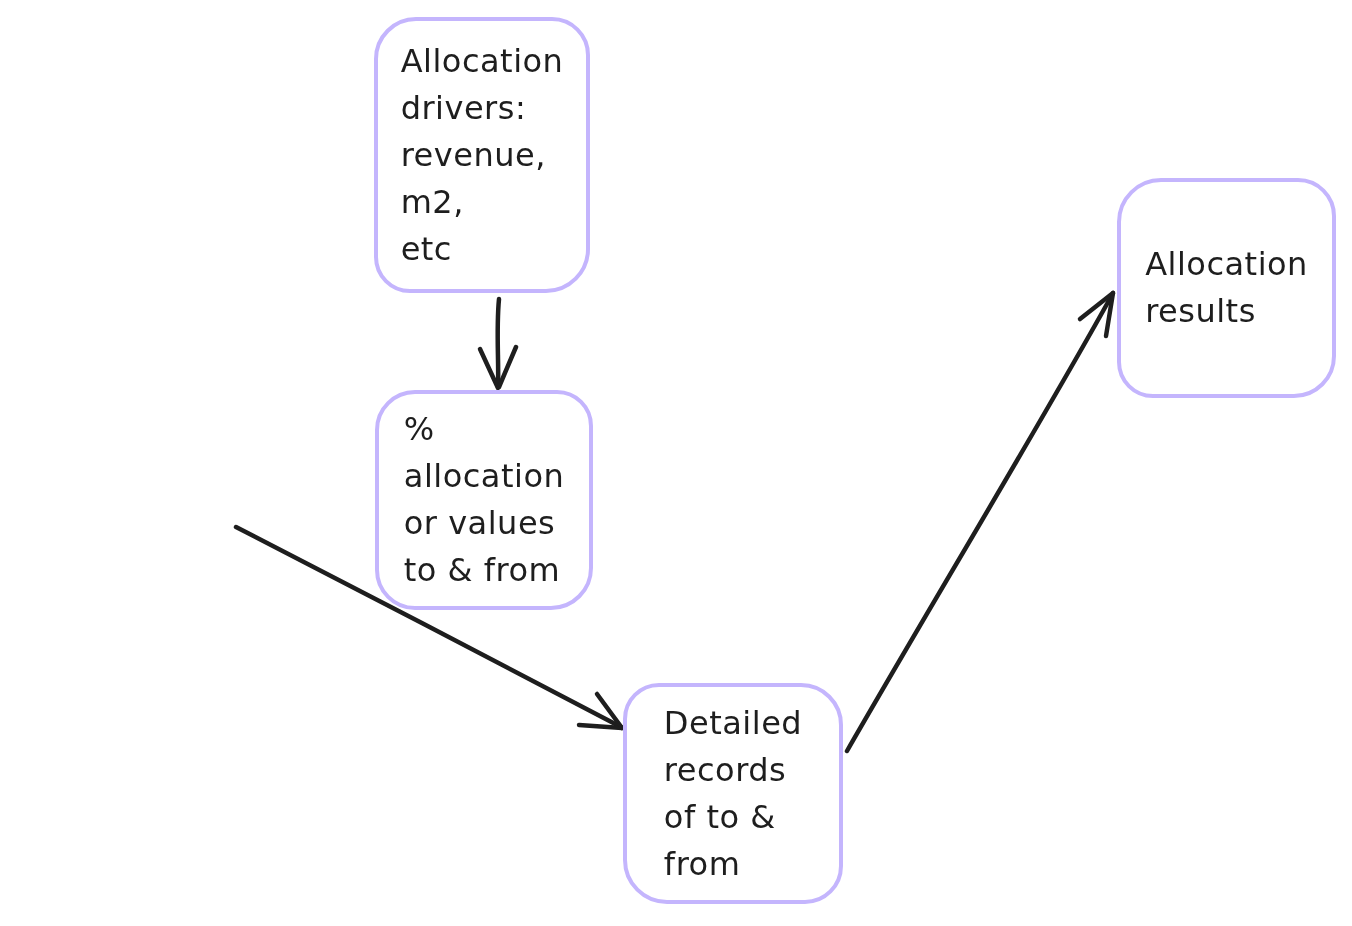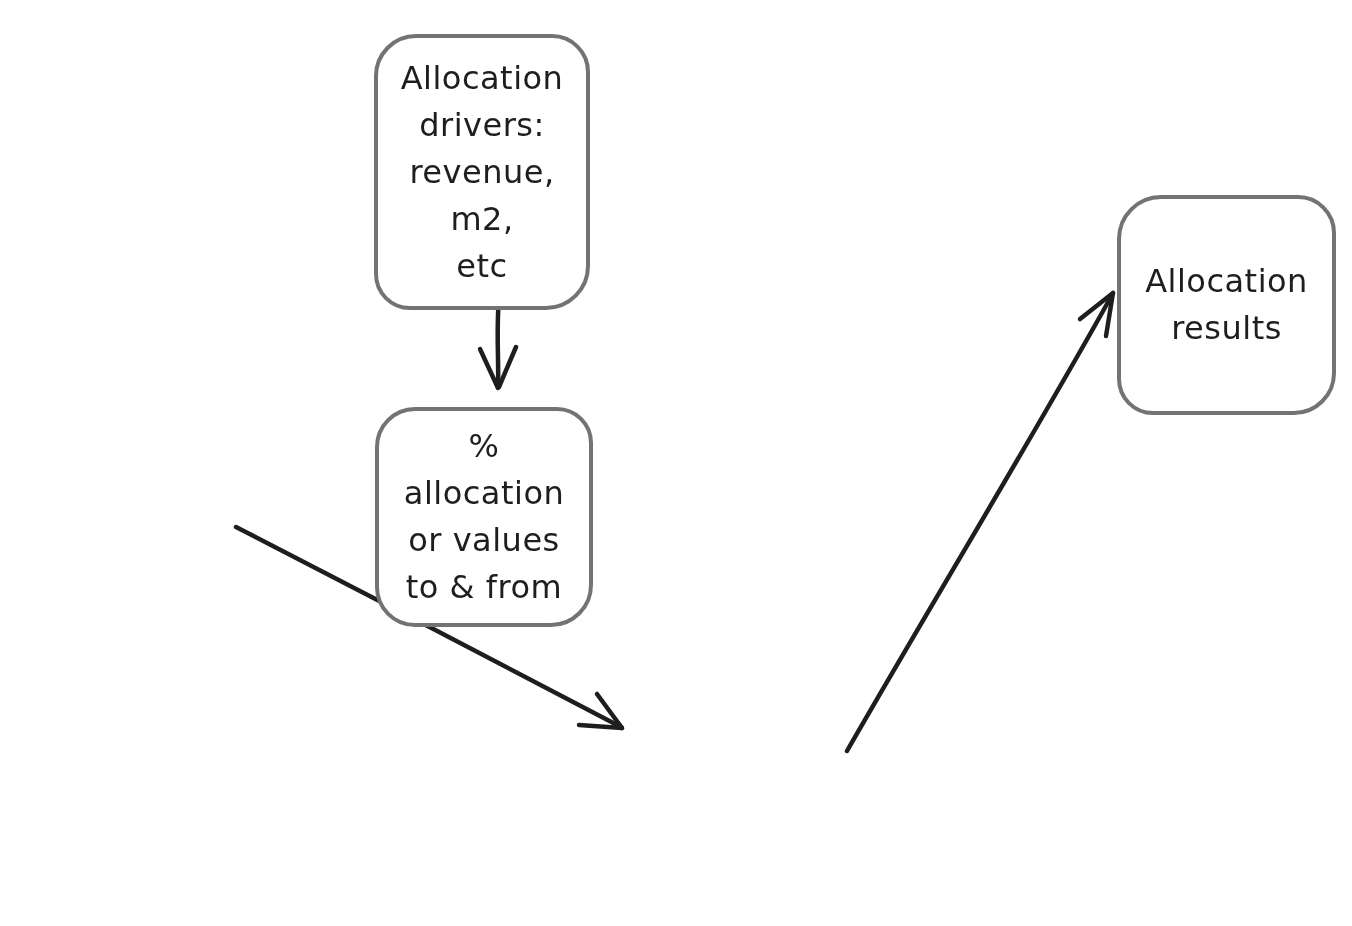--- a/index.html
+++ b/index.html
@@ -25,27 +25,26 @@
   .arrows path {
     fill: none;
     stroke: #1e1e1e;
     stroke-width: 4.5;
     stroke-linecap: round;
     stroke-linejoin: round;
   }
   .node {
     position: absolute;
     box-sizing: border-box;
-    border: 4px solid #737373;
+    border: 4px solid #c4b5fd;
     background: #ffffff;
     display: flex;
     align-items: center;
     justify-content: center;
-    text-align: center;
-    margin-top: 17px;
+    text-align: left;
   }
   .node .label {
     display: block;
     white-space: pre-line;
     font-size: 32px;
     line-height: 47px;
     color: #1e1e1e;
     letter-spacing: 0.5px;
   }
   
@@ -90,19 +89,25 @@
   </div>
 
 
   <div class="node r3" style="left:375px; top:390px; width:218px; height:220px;">
     <span class="label">%
 allocation
 or values
 to &amp; from</span>
   </div>
 
+  <div class="node r4" style="left:623px; top:683px; width:220px; height:221px;">
+    <span class="label">Detailed
+records
+of to &amp;
+from</span>
+  </div>
 
   <div class="node r5" style="left:1117px; top:178px; width:219px; height:220px;">
     <span class="label">Allocation
 results</span>
   </div>
 
 </div>
 
 </body></html>

